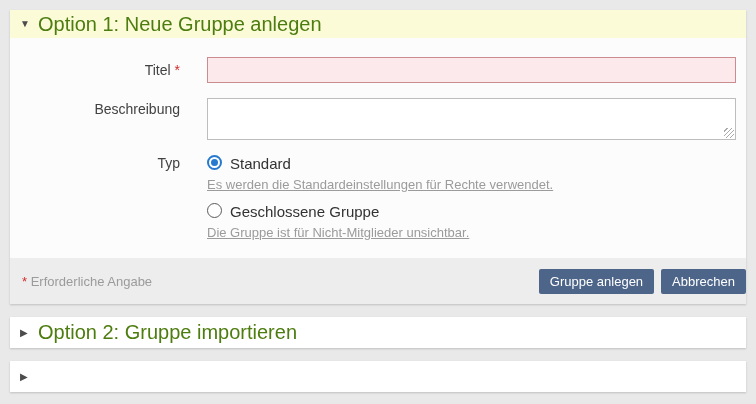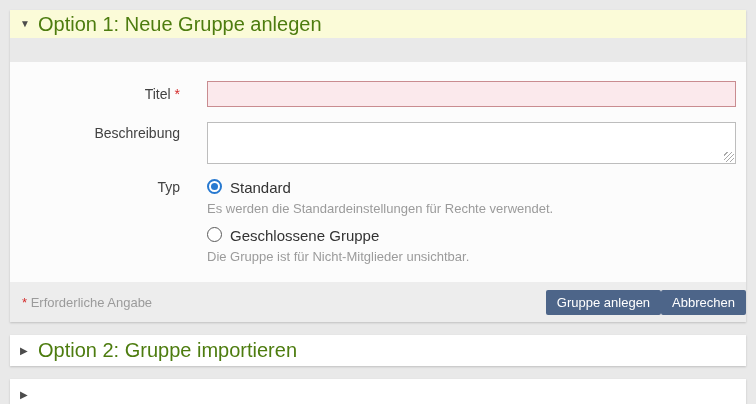--- a/index.html
+++ b/index.html
@@ -16,21 +16,21 @@
   .acc-header{display:flex;align-items:center;padding:0 12px 0 10px;cursor:pointer;}
   .acc-header .arrow{
     width:18px;flex:none;font-size:10px;color:#4c4c4c;line-height:1;
     text-align:left;
   }
   .acc-title{color:#4d7c0f;font-size:20px;}
   .card.expanded .acc-header{height:28px;background:#fbfbd8;}
   .card.collapsed .acc-header{height:31px;background:#ffffff;}
 
   
-  .panel-body{background:#fcfcfc;padding:19px 4px 18px 0;margin-top:24px;}
+  .panel-body{background:#fcfcfc;padding:19px 4px 18px 0;}
   .form-row{display:flex;}
   .form-row + .form-row{margin-top:15px;}
   .form-label{
     width:197px;padding-right:27px;box-sizing:border-box;flex:none;
     text-align:right;color:#424242;font-size:14px;
   }
   .form-label.mid{padding-top:5px;}
   .form-label.top{padding-top:3px;}
   .req{color:#d42b2b;}
   .control{width:529px;position:relative;}
@@ -47,42 +47,42 @@
     padding:3px 6px;outline:none;border-radius:0;
   }
   .resize-grip{
     position:absolute;right:2px;bottom:2px;width:10px;height:10px;
     background:repeating-linear-gradient(135deg,transparent 0 2px,#a9a9a9 2px 3px);
     pointer-events:none;
   }
 
   .typ-row{margin-top:12px;}
   .radio-row{display:flex;align-items:flex-start;cursor:pointer;}
-  .radio-row + .helper{margin-top:5px;}
+  .radio-row + .helper{margin-top:5px;text-decoration:underline;}
   .radio{
     width:15px;height:15px;border-radius:50%;box-sizing:border-box;flex:none;
     background:#fff;position:relative;margin-right:8px;
   }
   .radio.selected{border:2px solid #2779d0;}
   .radio.unselected{border:1px solid #5a5a5a;}
   .radio-dot{
     position:absolute;left:50%;top:50%;width:7px;height:7px;margin:-3.5px 0 0 -3.5px;
     border-radius:50%;background:#2779d0;
   }
   .radio-label{font-size:15px;color:#333;}
   .helper{font-size:13px;color:#9b9b9b;}
   .radio-group .radio-row.second{margin-top:11px;}
 
   
   .panel-footer{
-    background:#ededed;height:40px;display:flex;align-items:center;
+    background:#ededed;height:46px;display:flex;align-items:center;
     padding-left:12px;box-sizing:border-box;
   }
   .footer-note{font-size:13px;color:#9b9b9b;}
-  .footer-buttons{margin-left:auto;display:flex;}
+  .footer-buttons{margin-left:auto;display:flex;gap:7px;}
   .btn{
     height:25px;border:0;border-radius:2px;background:#4d6589;color:#ffffff;
     font-family:"Liberation Sans",sans-serif;font-size:13px;padding:0 11px;
     cursor:pointer;
   }
 </style>
 </head>
 <body>
 
 <div class="page">

